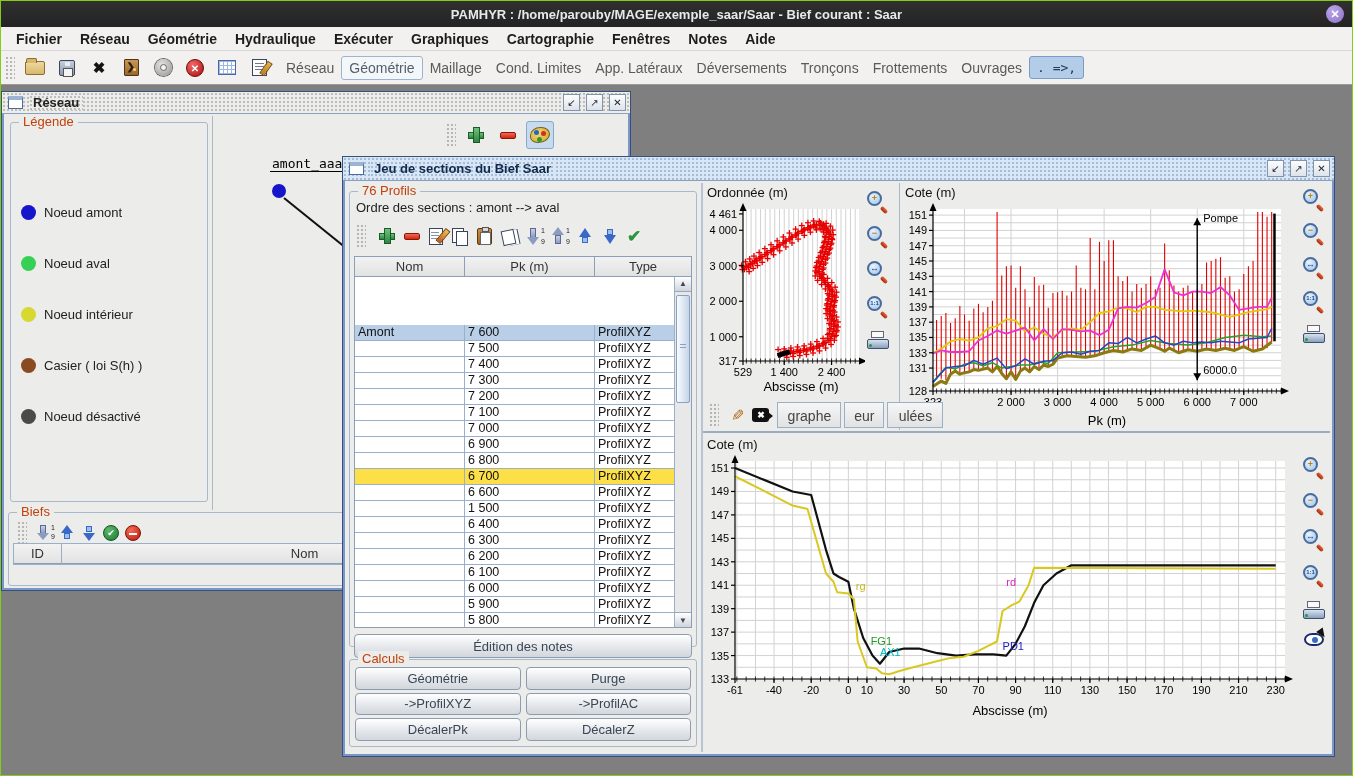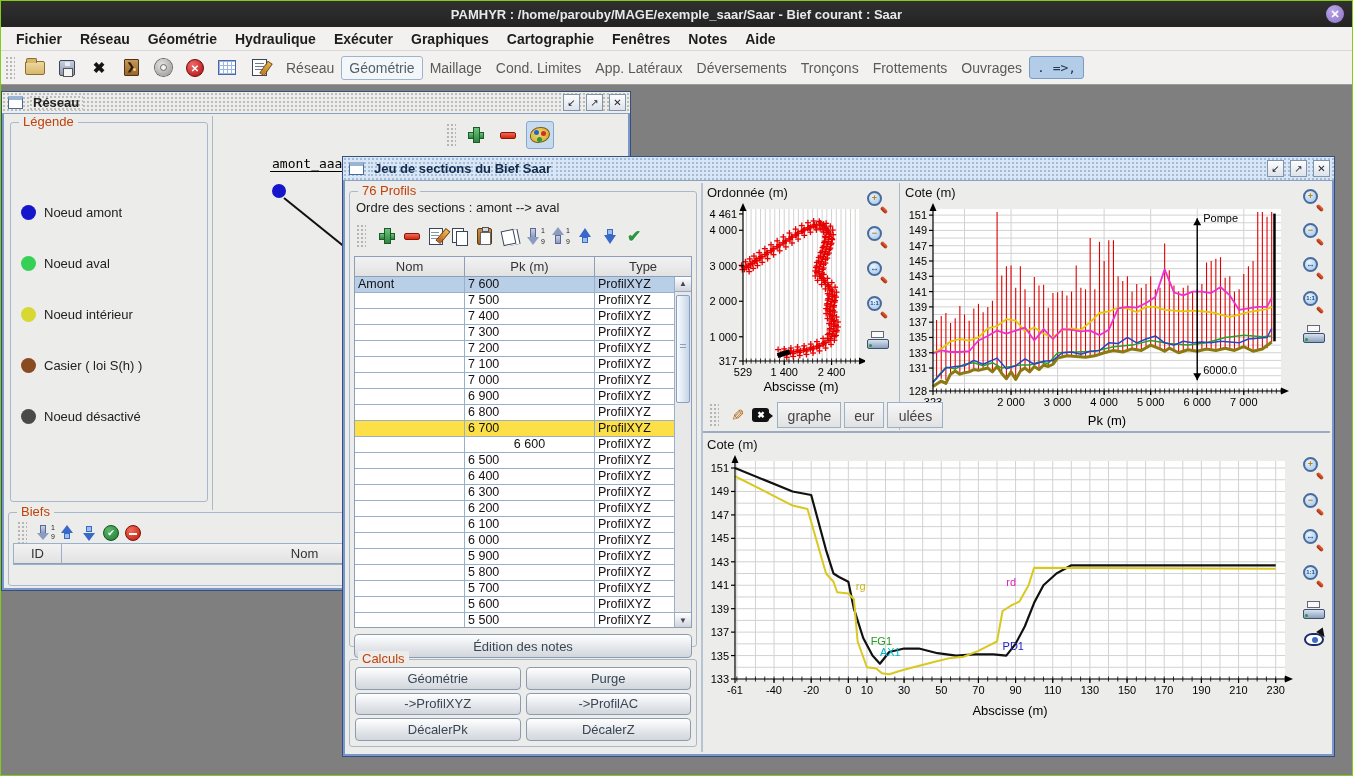--- a/index.html
+++ b/index.html
@@ -298,21 +298,21 @@
             <span class="ic ic-check">✔</span>
           </div>
 
           <div style="position:absolute;left:4px;top:64px;right:4px;height:372px;border:1px solid #8ba0b8;background:#fff;">
             <div style="display:flex;height:20px;">
               <div class="tblhead" style="width:110px;border-right:1px solid #8ba0b8;">Nom</div>
               <div class="tblhead" style="width:130px;border-right:1px solid #8ba0b8;">Pk (m)</div>
               <div class="tblhead" style="flex:1;">Type</div>
             </div>
             <div id="profil-rows" style="position:absolute;left:0;top:20px;right:17px;bottom:0;overflow:hidden;">
-                <div style="display: flex; height: 16px; border-bottom: 1px solid rgb(154, 176, 200); background: rgb(185, 207, 232);">
+                <div style="display: flex; height: 16px; border-bottom: 1px solid rgb(154, 176, 200); background: rgb(185, 207, 232); margin-top: 48px;">
                   <div class="cell" style="width: 110px;">Amont</div>
                   <div class="cell" style="width: 130px;">7 600</div>
                   <div class="cell" style="flex: 1 1 0%; border-right: none;">ProfilXYZ</div>
                 </div>
                 <div style="display: flex; height: 16px; border-bottom: 1px solid rgb(154, 176, 200); background: rgb(255, 255, 255);">
                   <div class="cell" style="width: 110px;"></div>
                   <div class="cell" style="width: 130px;">7 500</div>
                   <div class="cell" style="flex: 1 1 0%; border-right: none;">ProfilXYZ</div>
                 </div>
                 <div style="display: flex; height: 16px; border-bottom: 1px solid rgb(154, 176, 200); background: rgb(255, 255, 255);">
@@ -350,26 +350,26 @@
                   <div class="cell" style="width: 130px;">6 800</div>
                   <div class="cell" style="flex: 1 1 0%; border-right: none;">ProfilXYZ</div>
                 </div>
                 <div style="display: flex; height: 16px; border-bottom: 1px solid rgb(154, 176, 200); background: #fde047;">
                   <div class="cell" style="width: 110px;"></div>
                   <div class="cell" style="width: 130px;">6 700</div>
                   <div class="cell" style="flex: 1 1 0%; border-right: none;">ProfilXYZ</div>
                 </div>
                 <div style="display: flex; height: 16px; border-bottom: 1px solid rgb(154, 176, 200); background: rgb(255, 255, 255);">
                   <div class="cell" style="width: 110px;"></div>
-                  <div class="cell" style="width: 130px; text-align: center;">6 600</div>
-                  <div class="cell" style="flex: 1 1 0%; border-right: none;">ProfilXYZ</div>
-                </div>
-                <div style="display: flex; height: 16px; border-bottom: 1px solid rgb(154, 176, 200); background: rgb(255, 255, 255);">
-                  <div class="cell" style="width: 110px;"></div>
-                  <div class="cell" style="width: 130px;">6 500</div>
+                  <div class="cell" style="width: 130px;">6 600</div>
+                  <div class="cell" style="flex: 1 1 0%; border-right: none;">ProfilXYZ</div>
+                </div>
+                <div style="display: flex; height: 16px; border-bottom: 1px solid rgb(154, 176, 200); background: rgb(255, 255, 255);">
+                  <div class="cell" style="width: 110px;"></div>
+                  <div class="cell" style="width: 130px;">1 500</div>
                   <div class="cell" style="flex: 1 1 0%; border-right: none;">ProfilXYZ</div>
                 </div>
                 <div style="display: flex; height: 16px; border-bottom: 1px solid rgb(154, 176, 200); background: rgb(255, 255, 255);">
                   <div class="cell" style="width: 110px;"></div>
                   <div class="cell" style="width: 130px;">6 400</div>
                   <div class="cell" style="flex: 1 1 0%; border-right: none;">ProfilXYZ</div>
                 </div>
                 <div style="display: flex; height: 16px; border-bottom: 1px solid rgb(154, 176, 200); background: rgb(255, 255, 255);">
                   <div class="cell" style="width: 110px;"></div>
                   <div class="cell" style="width: 130px;">6 300</div>

